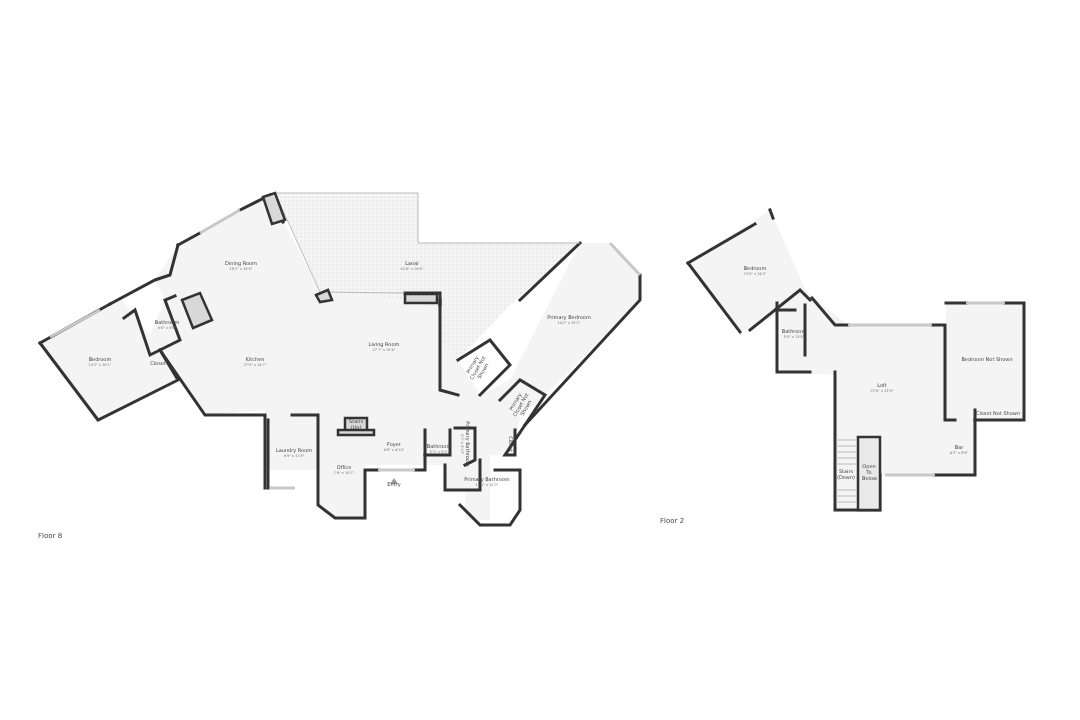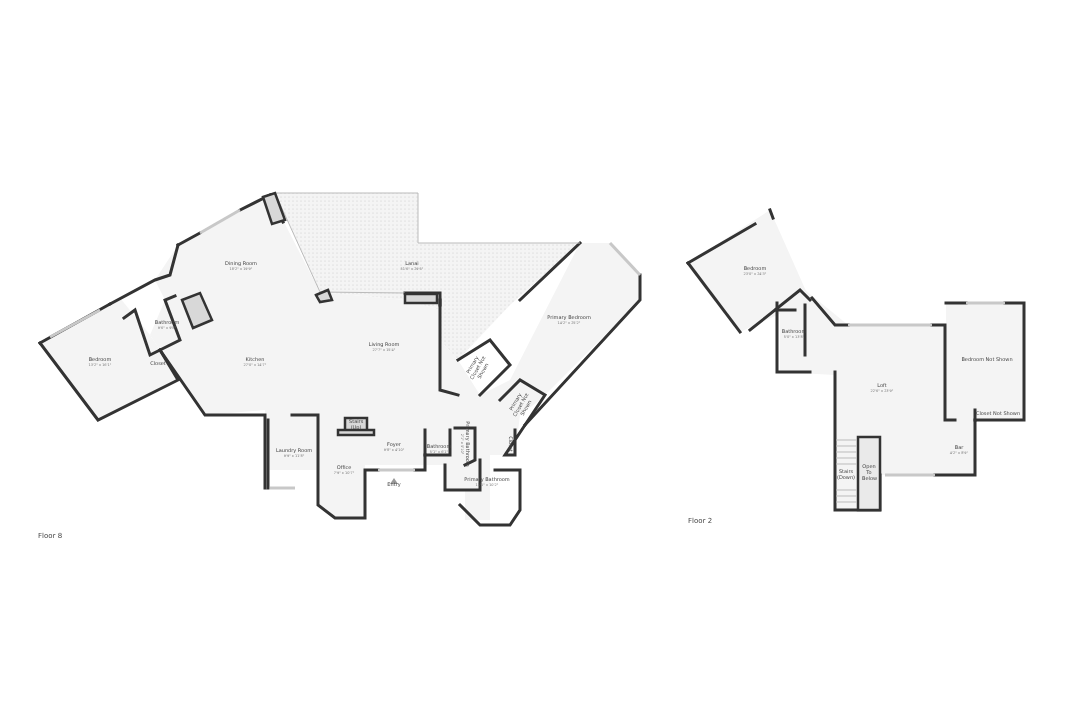--- a/index.html
+++ b/index.html
@@ -203,13 +203,13 @@
 <div class="lbl" style="left:959px;top:450px">
     <span class="n">Bar</span>
     <span class="d">4'2" x 8'9"</span>
   </div>
 <div class="lbl" style="left:846px;top:475px;width:18px;white-space:normal">
     <span class="n">Stairs (Down)</span>
   </div>
 <div class="lbl" style="left:869px;top:473px;width:14px;white-space:normal">
     <span class="n">Open To Below</span>
   </div>
-<div class="floor" style="left:688px;top:517px">Floor 2</div>
+<div class="floor" style="left:660px;top:517px">Floor 2</div>
 
 </body></html>

